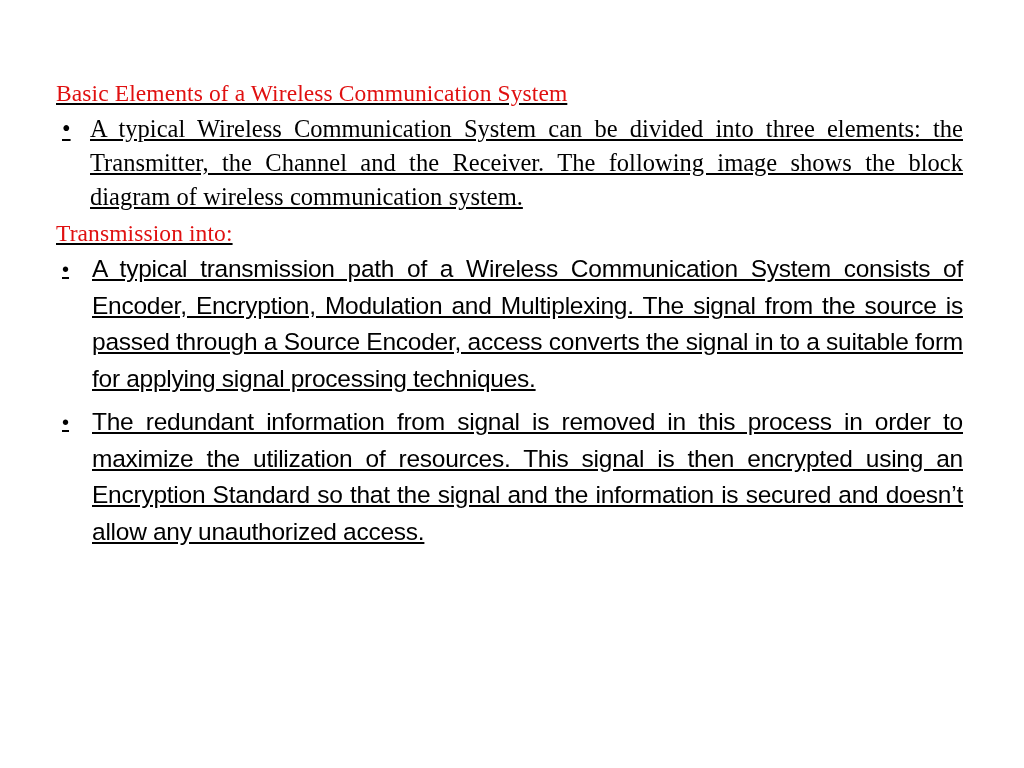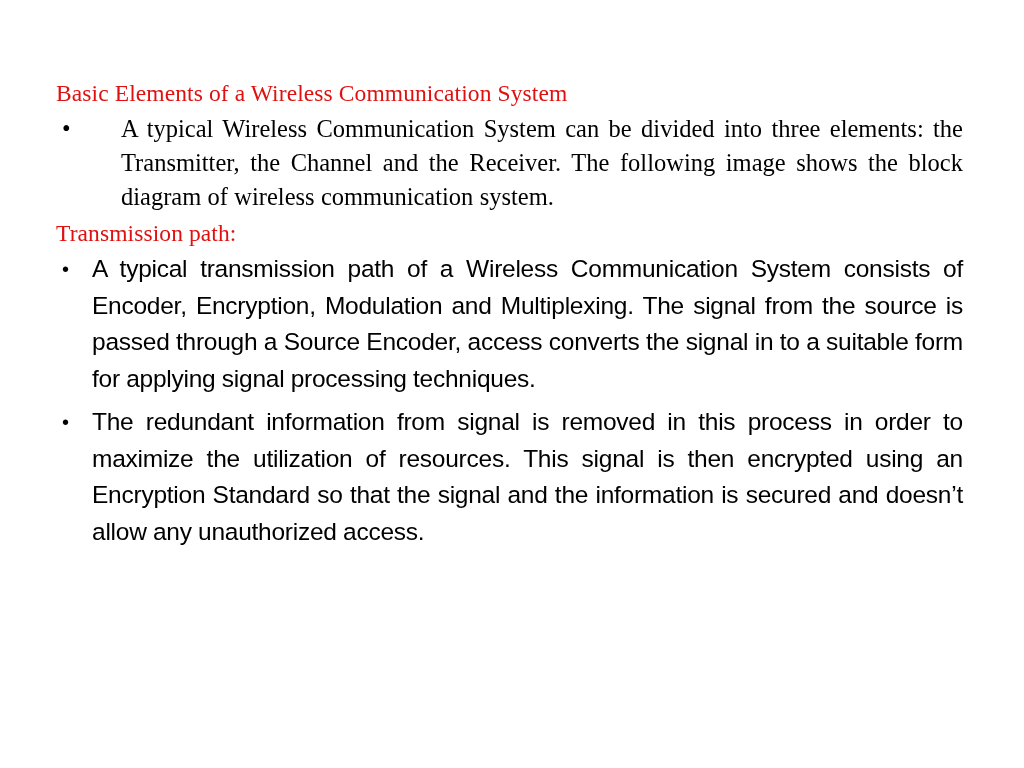--- a/index.html
+++ b/index.html
@@ -21,20 +21,21 @@
     height: 768px;
     background: #ffffff;
     box-sizing: border-box;
   }
 
   .content {
     position: absolute;
     left: 56px;
     top: 78px;
     width: 908px;
+    text-decoration: underline;
   }
 
   
   .heading {
     font-family: "Liberation Serif", "DejaVu Serif", serif;
     font-size: 23.5px;
     line-height: 30px;
     color: #e01010;
     text-align: left;
     white-space: nowrap;
@@ -82,21 +83,20 @@
   .serif-block .bullet-mark {
     width: 34px;
     font-size: 24.5px;
     line-height: 34px;
     padding-left: 6px;
     box-sizing: border-box;
   }
   .serif-block .bullet-body {
     padding-right: 1px;
     word-spacing: 0.2px;
-    margin-left: 31px;
   }
 
   
   .sans-block {
     font-family: "Liberation Sans", "DejaVu Sans", sans-serif;
     font-size: 24.5px;
     line-height: 36.5px;
     font-stretch: condensed;
   }
   .sans-block .bullet-mark {
@@ -134,21 +134,21 @@
 
     <div class="heading first" style="color: rgb(224, 16, 16);">Basic Elements of a Wireless Communication System</div>
 
     <div class="bullet-row serif-block" style="color: rgb(0, 0, 0);">
       <span class="bullet-mark">•</span>
       <div class="bullet-body">
         <p class="para no-stretch">A typical Wireless Communication System can be divided into three elements: the Transmitter, the Channel and the Receiver. The following image shows the block diagram of wireless communication system.</p>
       </div>
     </div>
 
-    <div class="heading second" style="color: rgb(224, 16, 16);">Transmission path:</div>
+    <div class="heading second" style="color: rgb(224, 16, 16);">Transmission into:</div>
 
     <div class="bullet-row sans-block" style="color: rgb(0, 0, 0);">
       <span class="bullet-mark">•</span>
       <div class="bullet-body">
         <p class="para no-stretch">A typical transmission path of a Wireless Communication System consists of Encoder, Encryption, Modulation and Multiplexing. The signal from the source is passed through a Source Encoder, access converts the signal in to a suitable form for applying signal processing techniques.</p>
       </div>
     </div>
 
     <div class="bullet-row sans-block spaced" style="color: rgb(0, 0, 0);">
       <span class="bullet-mark">•</span>

